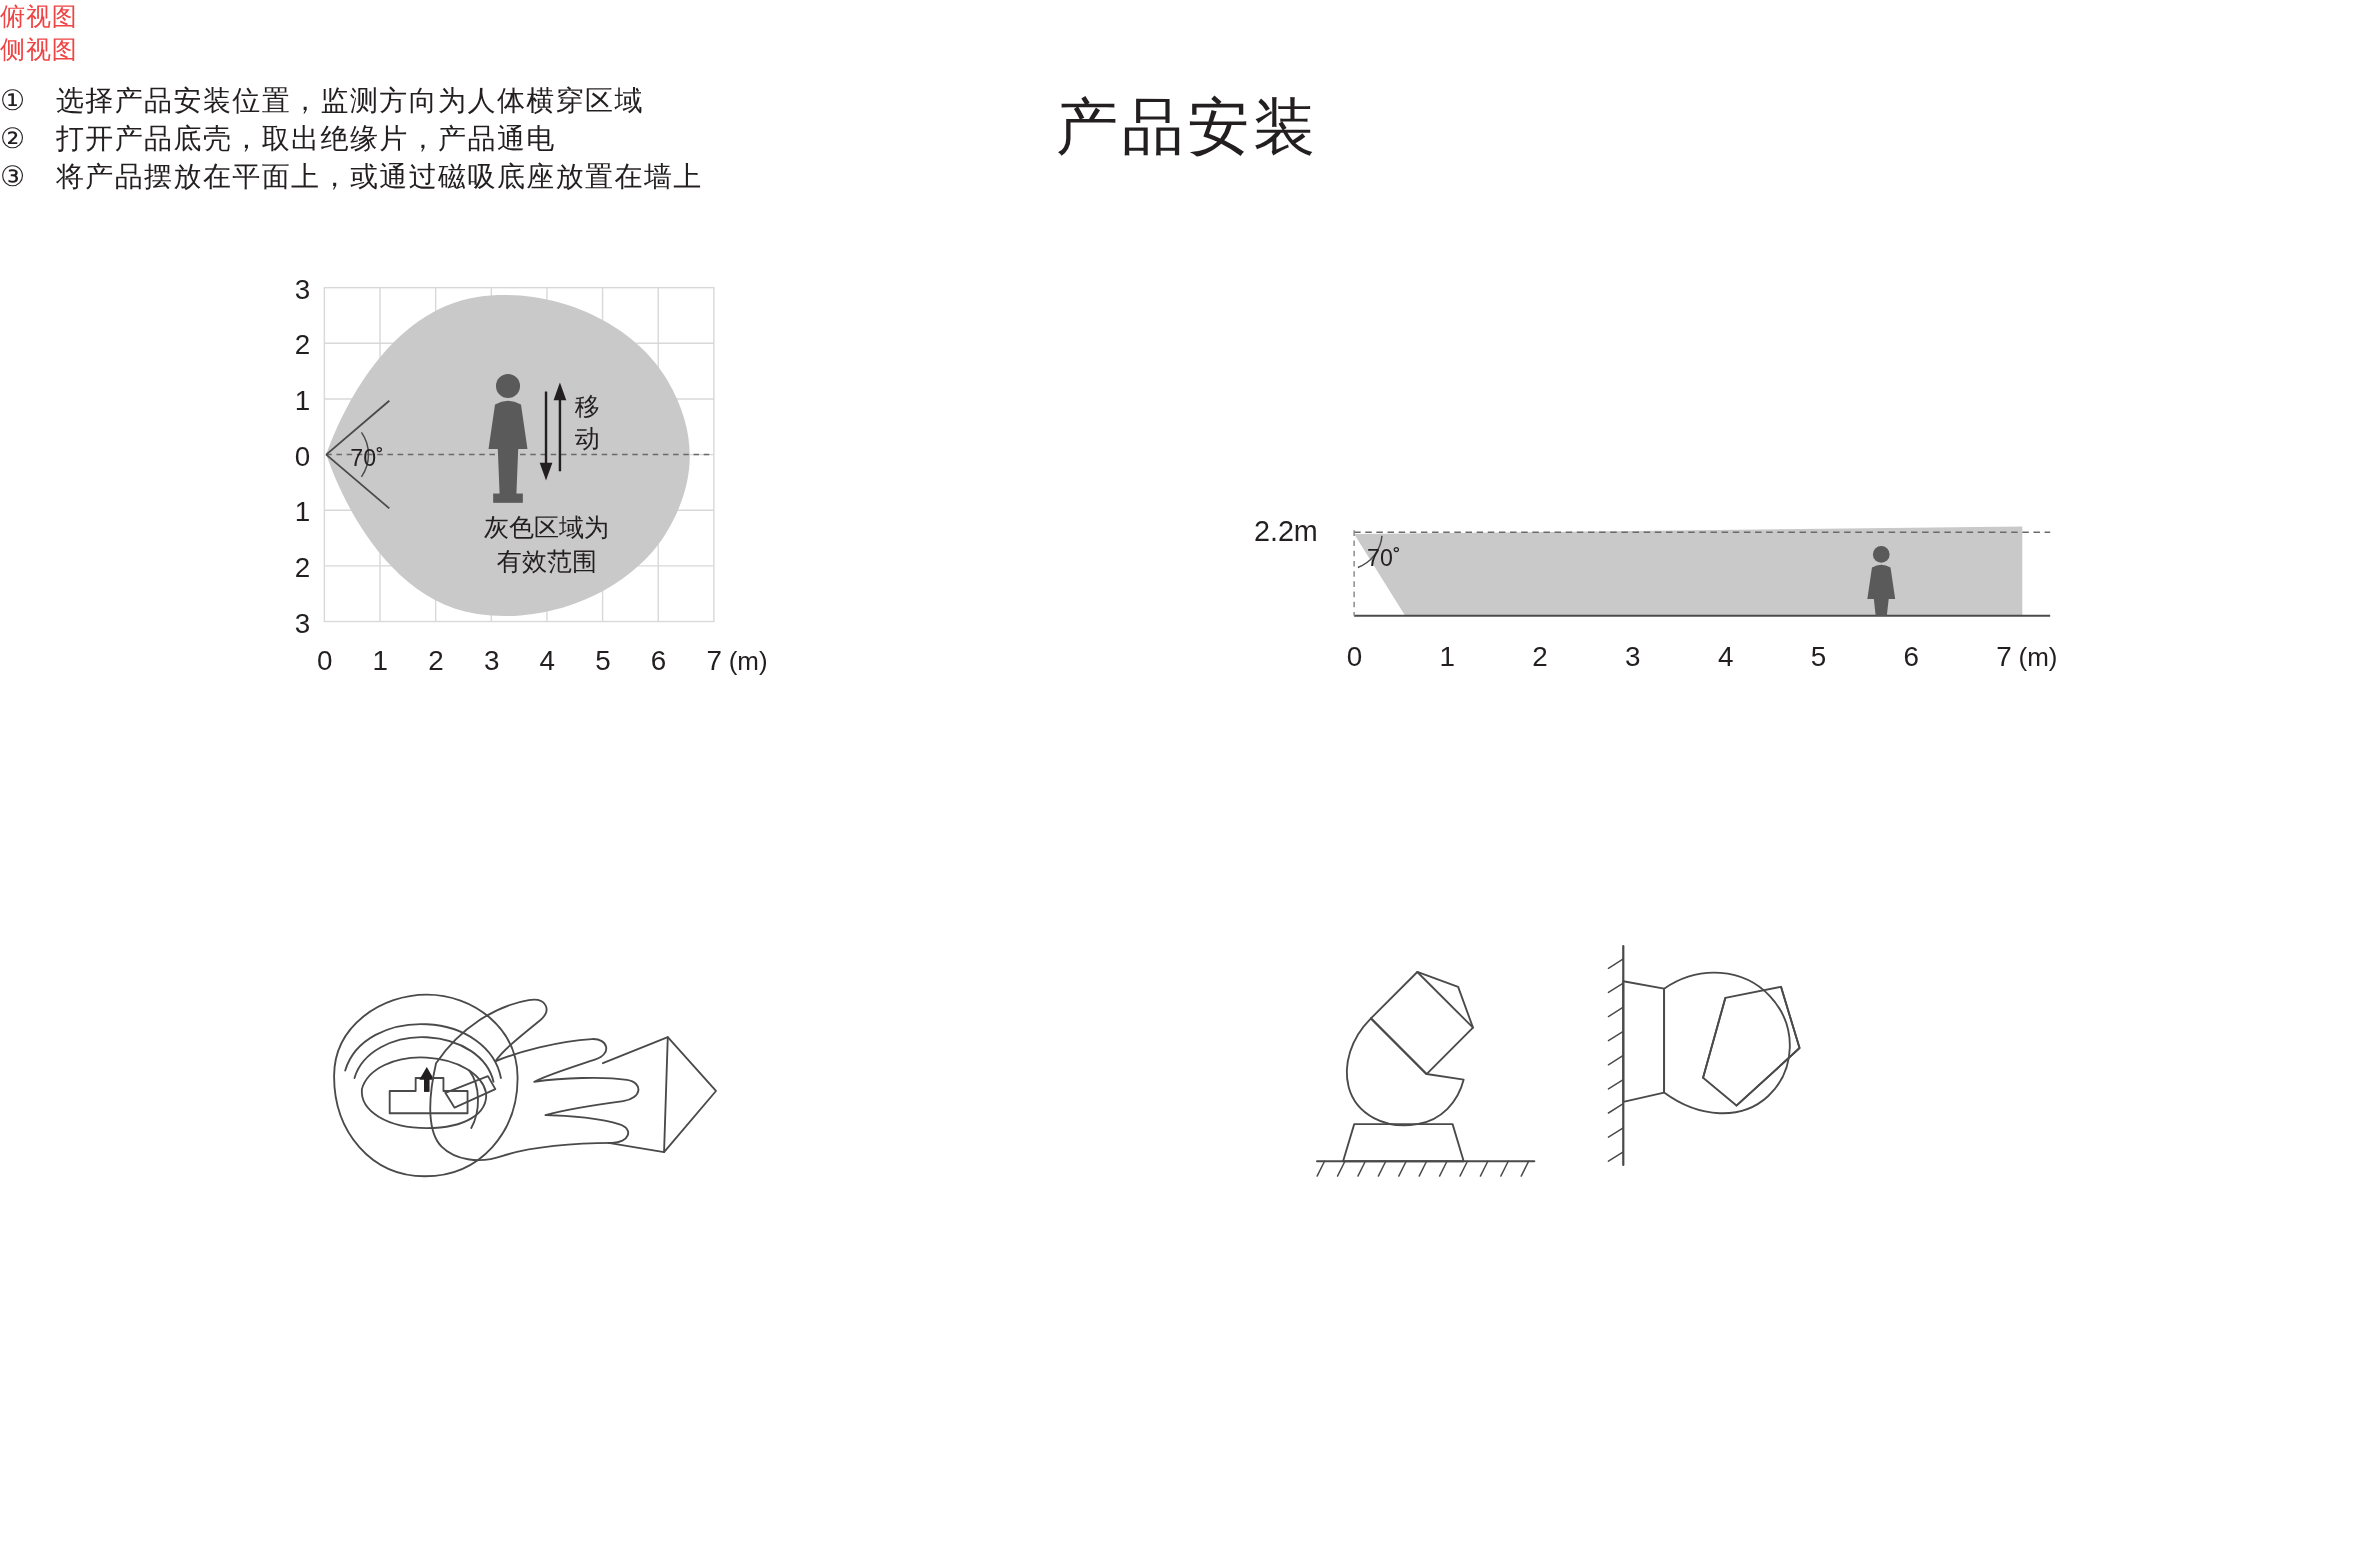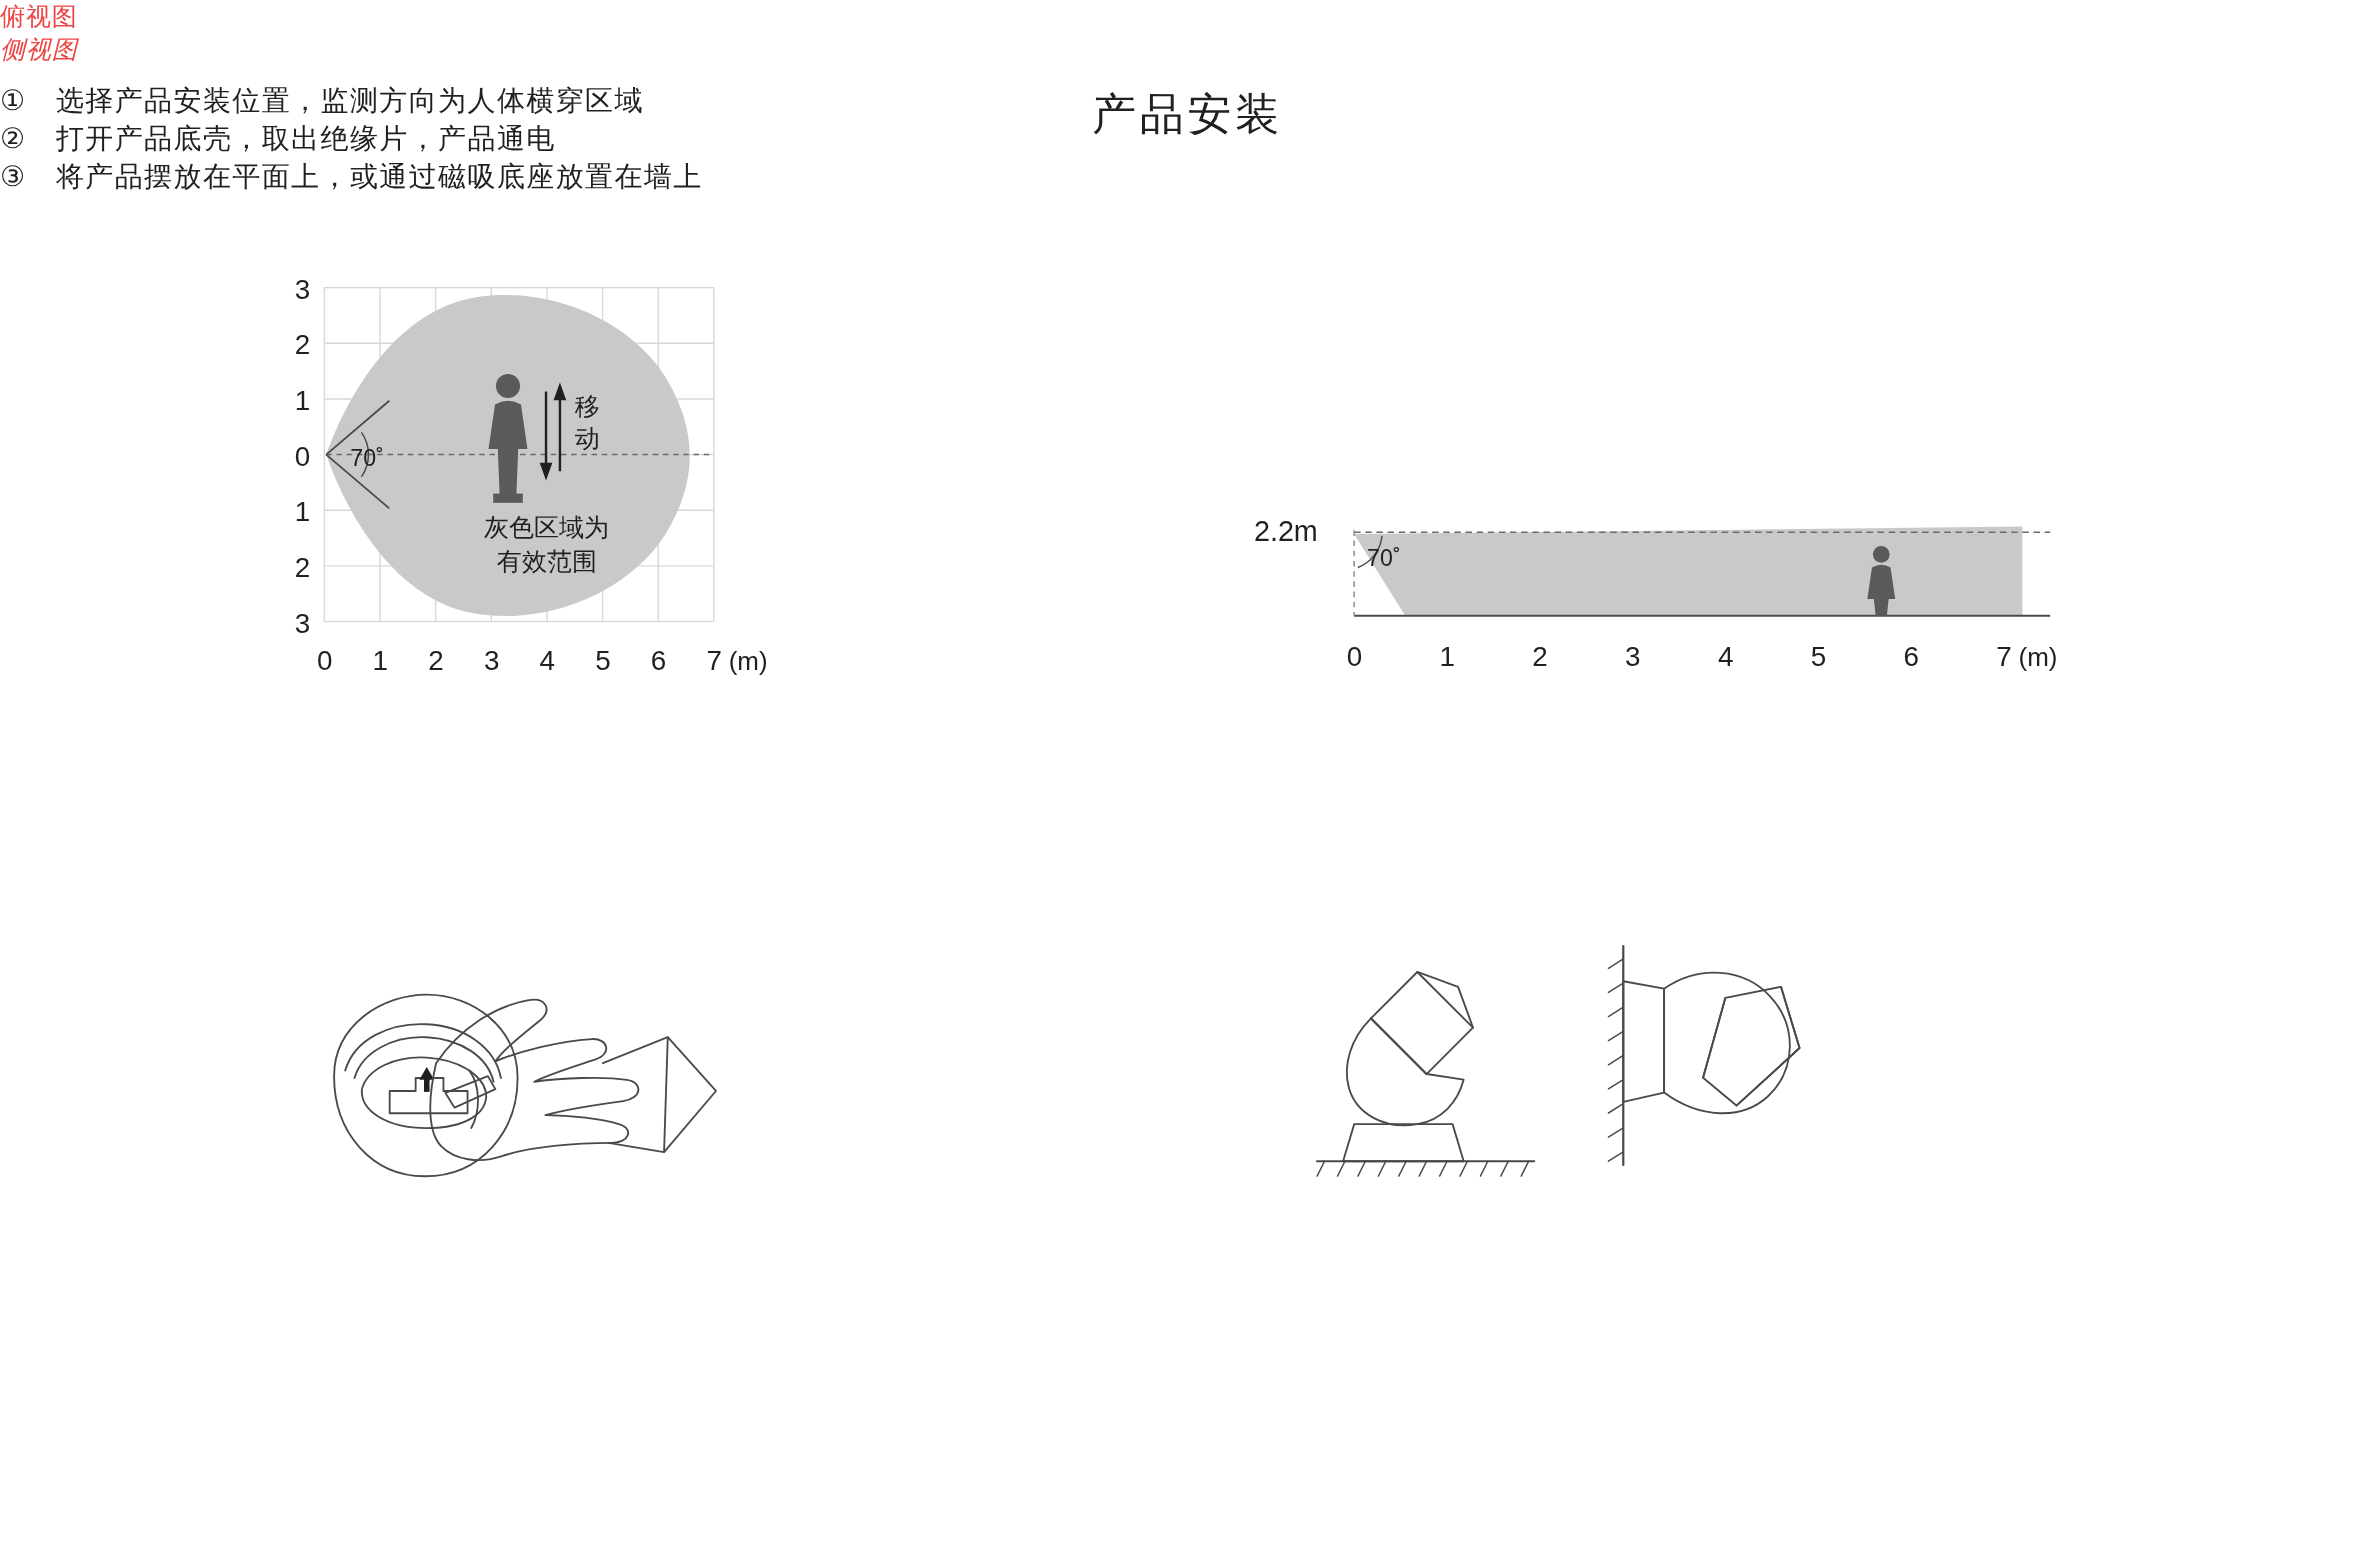--- a/index.html
+++ b/index.html
@@ -16,21 +16,21 @@
     overflow: hidden;
   }
 
   
   .page-title {
     position: absolute;
     top: 85px;
     left: 0;
     width: 2375px;
     text-align: center;
-    font-size: 44px;
+    font-size: 62px;
     letter-spacing: 3.7px;
     color: #231f20;
     font-weight: 400;
   }
 
   
   .panel { position: absolute; }
 
   .view-caption {
     font-size: 25px;
@@ -44,21 +44,21 @@
     letter-spacing: 1.4px;
     white-space: nowrap;
   }
 
   
   #topview-panel { left: 278px; top: 269px; width: 575px; height: 399px; }
   #topview-caption { left: 320px; top: 724px; }
 
   
   #sideview-panel { left: 1317px; top: 506px; width: 761px; height: 186px; }
-  #sideview-caption { left: 1326px; top: 724px; font-style: italic; }
+  #sideview-caption { left: 1326px; top: 724px; }
 
   
   #step1-caption { left: 320px; top: 835px; margin-top: 16px; }
   #step2-caption { left: 320px; top: 1326px; }
   #step3-caption { left: 1326px; top: 1326px; }
 
   
   #hand-illustration { left: 297px; top: 974px; width: 482px; height: 297px; }
   #mount-illustration { left: 1317px; top: 946px; width: 594px; height: 334px; }
 

